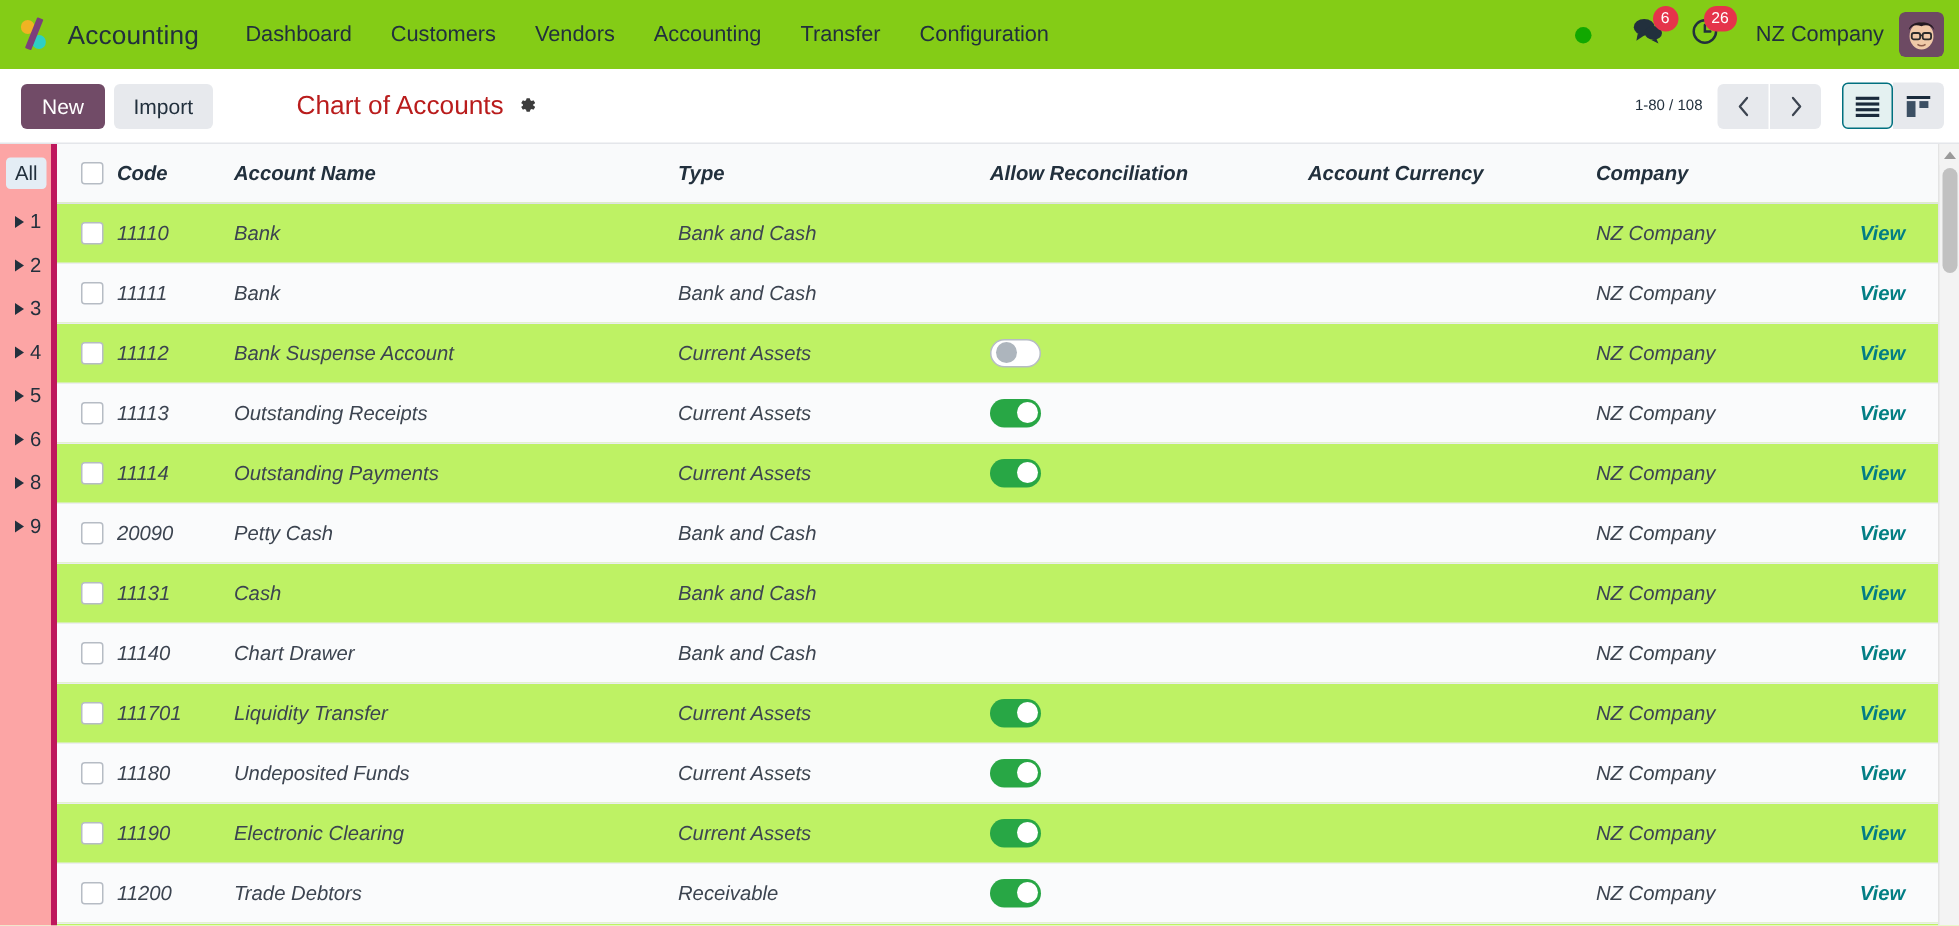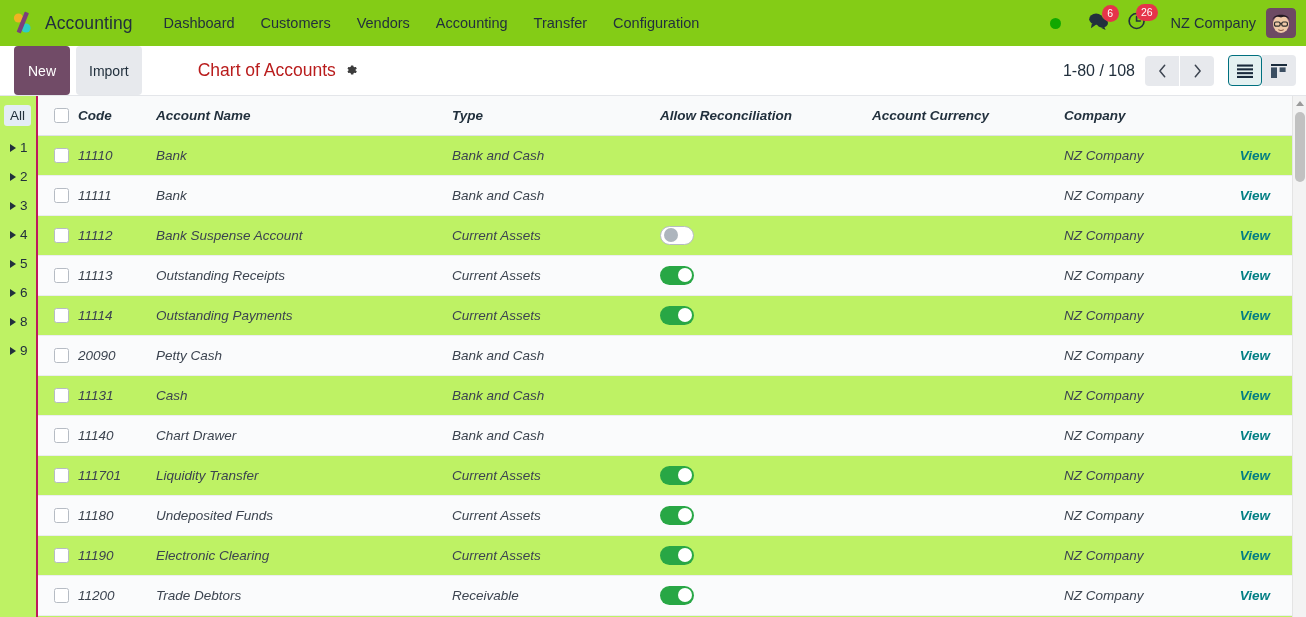--- a/index.html
+++ b/index.html
@@ -57,21 +57,21 @@
     cursor: pointer; white-space: nowrap;
   }
   .avatar {
     width: 30px; height: 30px; border-radius: 4px;
     overflow: hidden; cursor: pointer; display: block;
   }
 
   
   .control-panel {
     height: 49px;
-    display: flex; 
+    display: flex; align-items: center;
     padding: 0 28px 0 14px;
     background: #fff;
     position: relative;
   }
   .btn-new {
     background: #714b67; color: #fff;
     border: 0; border-radius: 4px;
     font-size: 14px; font-family: inherit;
     padding: 7px 14px; cursor: pointer;
     margin-right: 6px;
@@ -145,21 +145,21 @@
     border-left: 5px solid transparent;
     border-right: 5px solid transparent;
     border-top: 6px solid #22303d;
   }
 
   .cp-right {
     position: absolute; right: 10px; top: 0; height: 49px;
     display: flex; align-items: center; gap: 0;
   }
   .pager-count {
-    font-size: 16px; color: #22303d; margin-right: 10px;
+    font-size: 10px; color: #22303d; margin-right: 10px;
     white-space: nowrap;
   }
   .pager-btn {
     width: 34px; height: 30px; background: #e7e9ed;
     border: 0; cursor: pointer;
     display: flex; align-items: center; justify-content: center;
     color: #3c4450;
   }
   .pager-btn:first-of-type { border-radius: 4px 0 0 4px; }
   .pager-btn:last-of-type { border-radius: 0 4px 4px 0; margin-left: 1px; }
@@ -177,22 +177,22 @@
 
   
   .content {
     display: flex; height: 522px; position: relative;
     border-top: 1px solid #e4e6ea;
   }
 
   
   .sidebar {
     width: 38px; flex: 0 0 38px;
-    border-right: 2px solid #be185d;
-    padding-top: 9px; background: #bef264;
+    border-right: 4px solid #be185d;
+    padding-top: 9px; background: #fca5a5;
   }
   .side-all {
     font-size: 13.5px; color: #22303d;
     background: #e4edf5; border-radius: 3px;
     padding: 3px 6px; margin: 0 5px 7px 4px;
     display: inline-block; cursor: pointer;
   }
   .side-item {
     display: flex; align-items: center; gap: 4px;
     font-size: 13.5px; color: #22303d;

